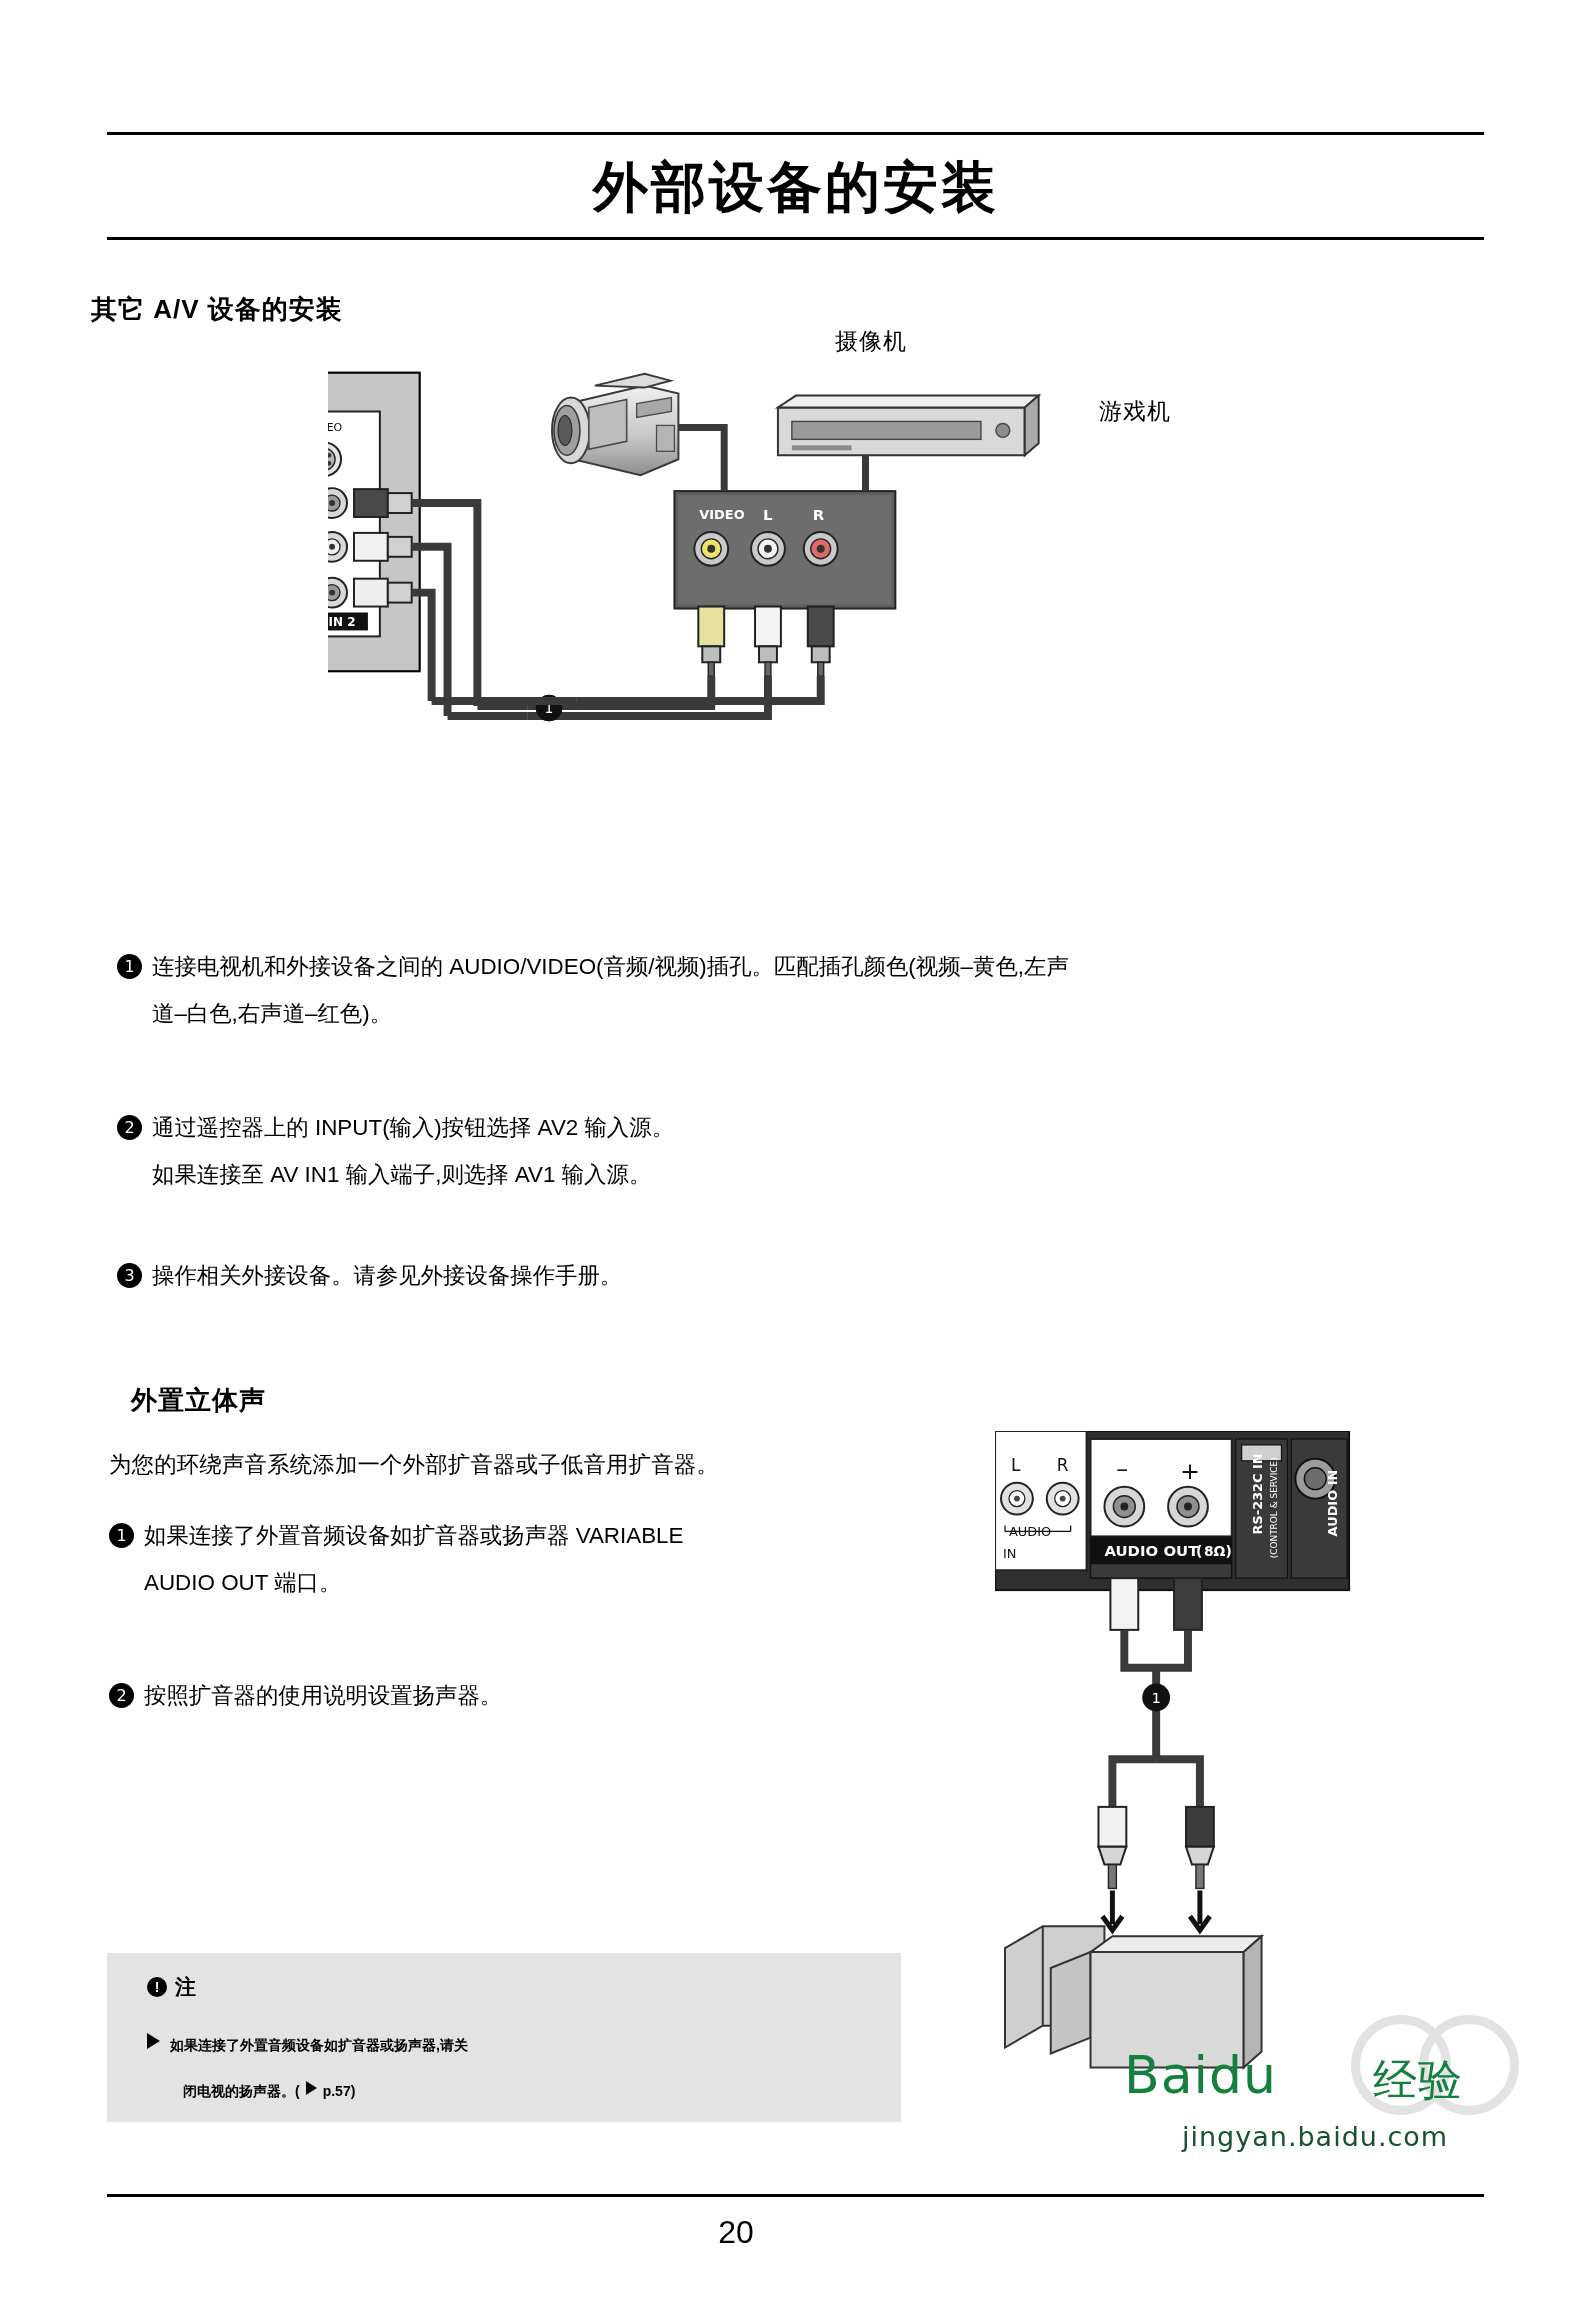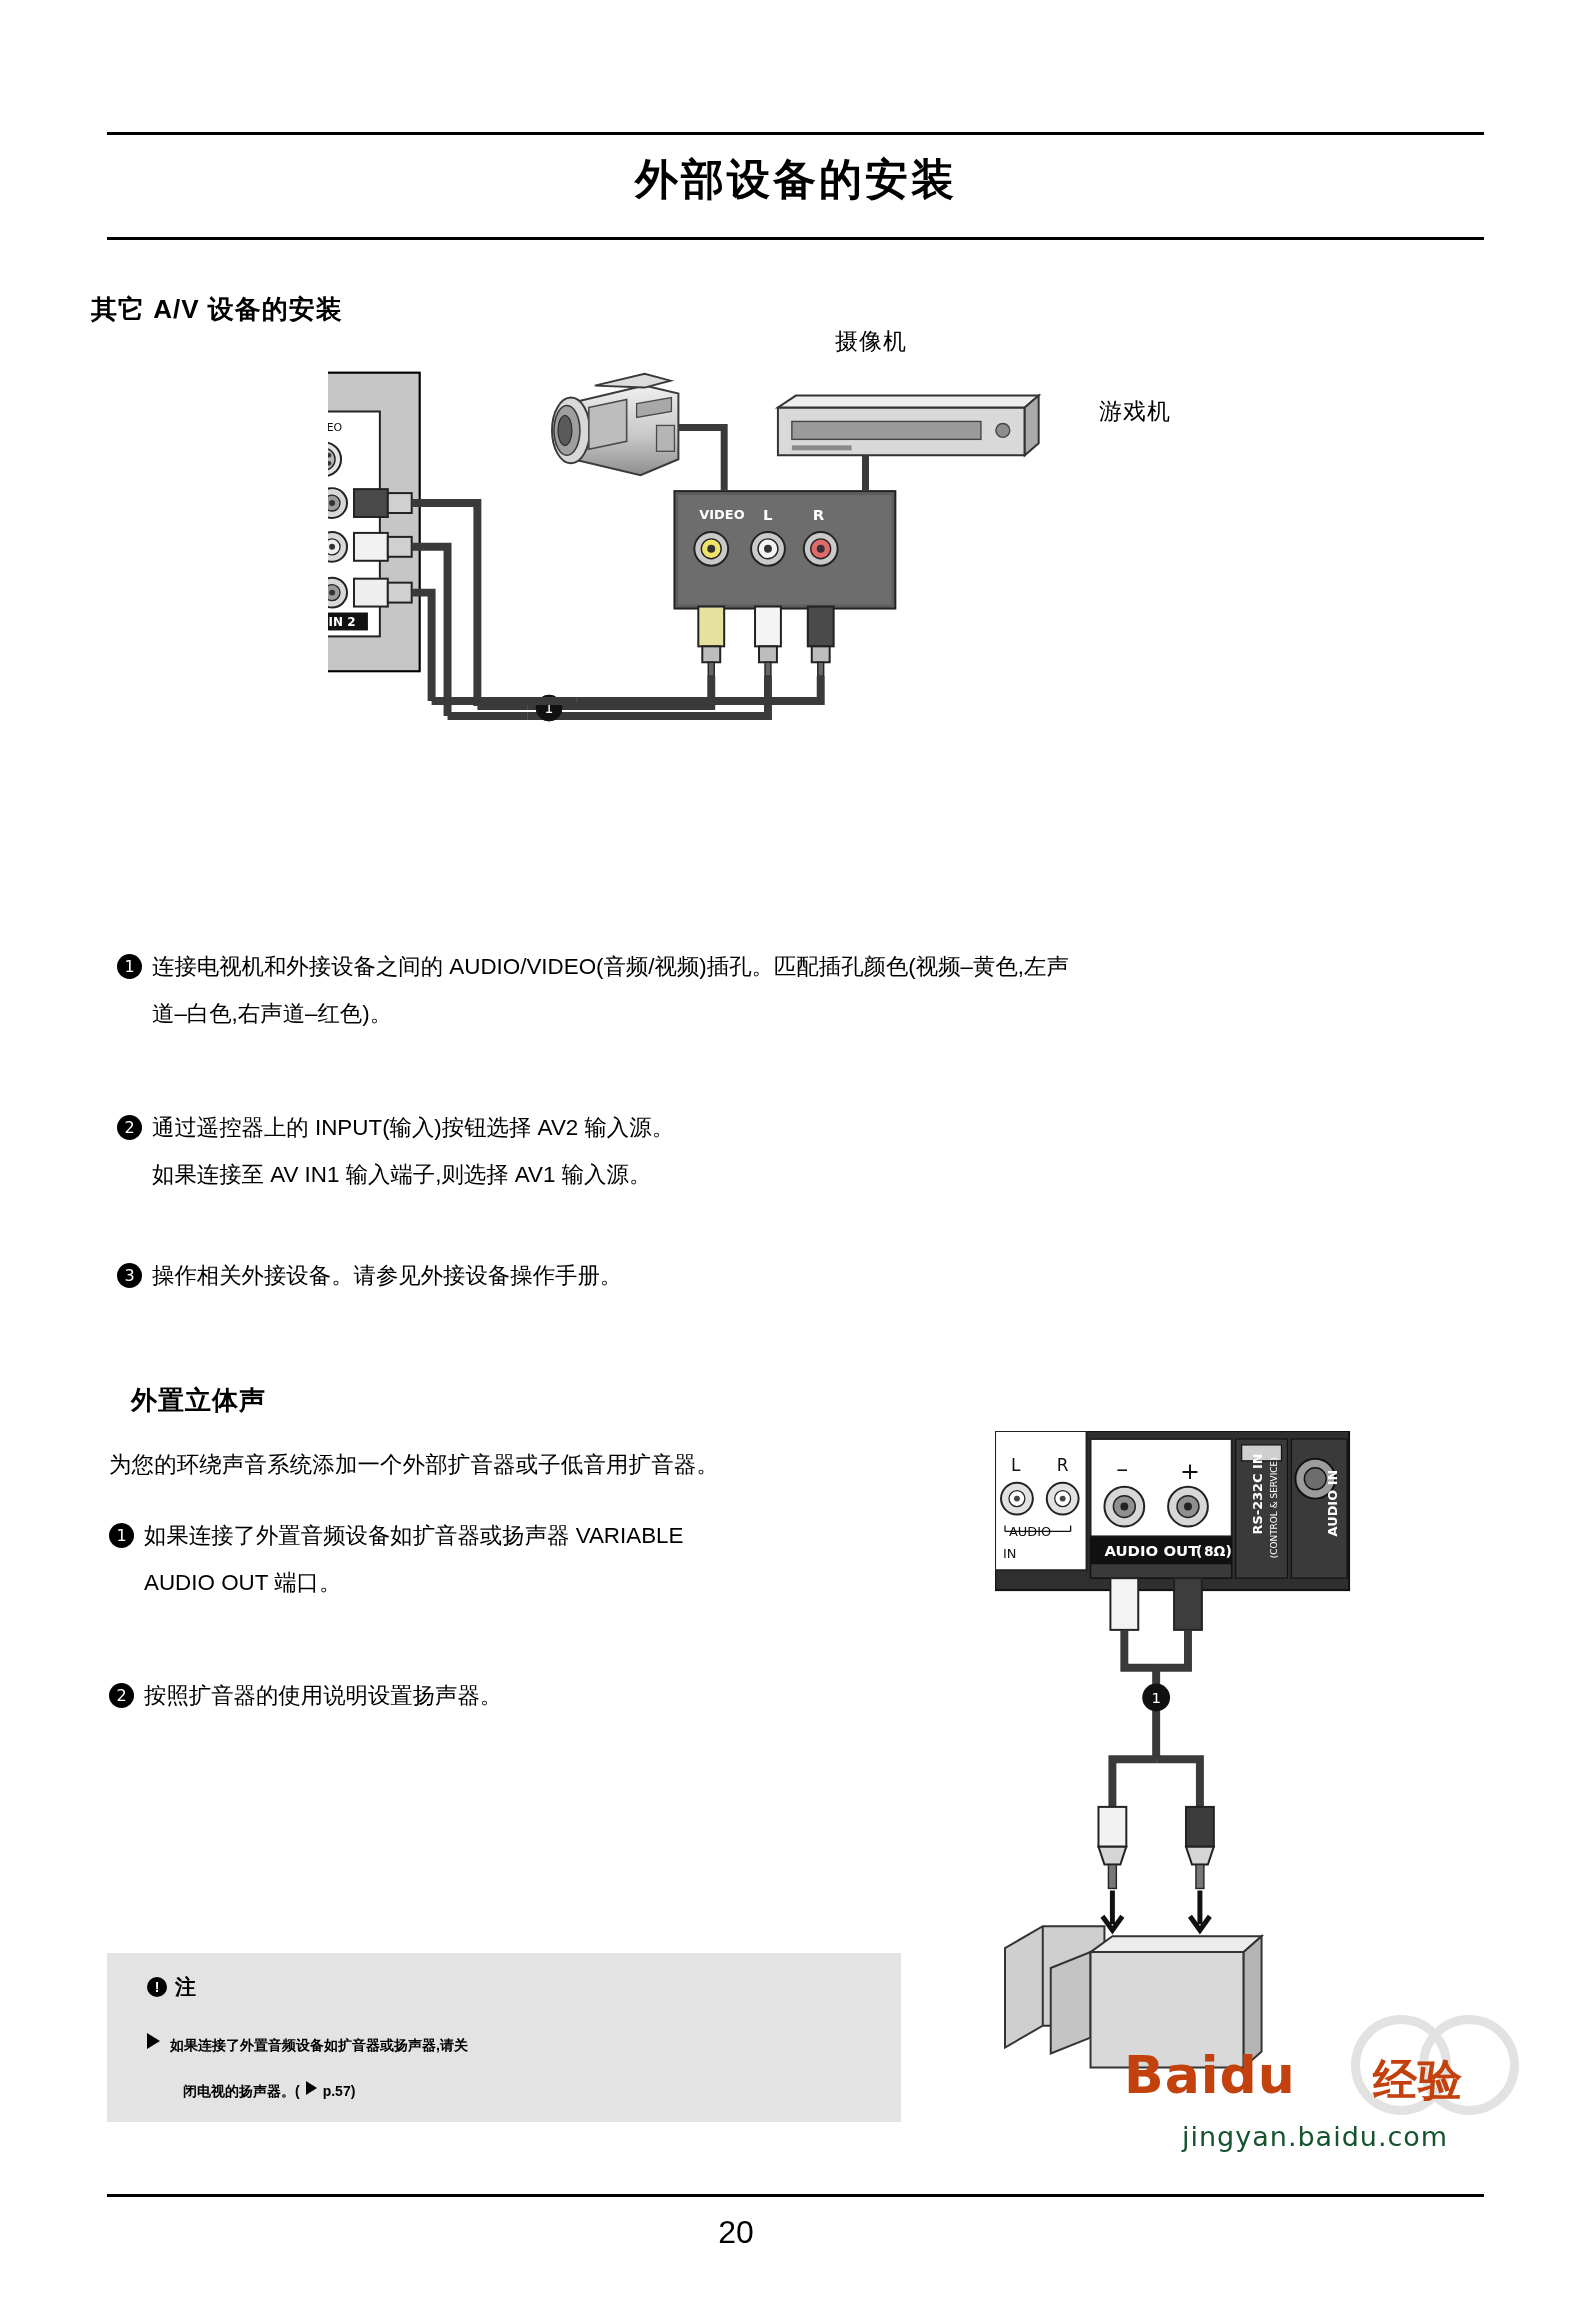--- a/index.html
+++ b/index.html
@@ -33,21 +33,21 @@
     position: absolute;
     left: 107px; top: 237px;
     width: 1377px; height: 3px;
     background: #000;
   }
   .page-title {
     position: absolute;
     left: 0; top: 151px;
     width: 1592px;
     text-align: center;
-    font-size: 43px;
+    font-size: 55px;
     font-weight: bold;
     letter-spacing: 3px;
   }
 
   
   .section-head {
     position: absolute;
     font-size: 26px;
     font-weight: bold;
     letter-spacing: 1px;
@@ -160,22 +160,22 @@
   .wm {
     position: absolute;
     left: 1124px; top: 2045px;
     width: 428px; height: 149px;
     pointer-events: none;
   }
   .wm-main {
     position: absolute;
     left: 0; top: 0;
     font-size: 52px;
-    font-weight: bold;
-    color: #c2410c;
+    font-weight: normal;
+    color: #15803d;
     letter-spacing: 1px;
     font-family: "DejaVu Sans", sans-serif;
   }
   .wm-sub {
     position: absolute;
     left: 58px; top: 76px;
     font-size: 27px;
     color: #14532d;
     letter-spacing: 1px;
     font-family: "DejaVu Sans", sans-serif;

